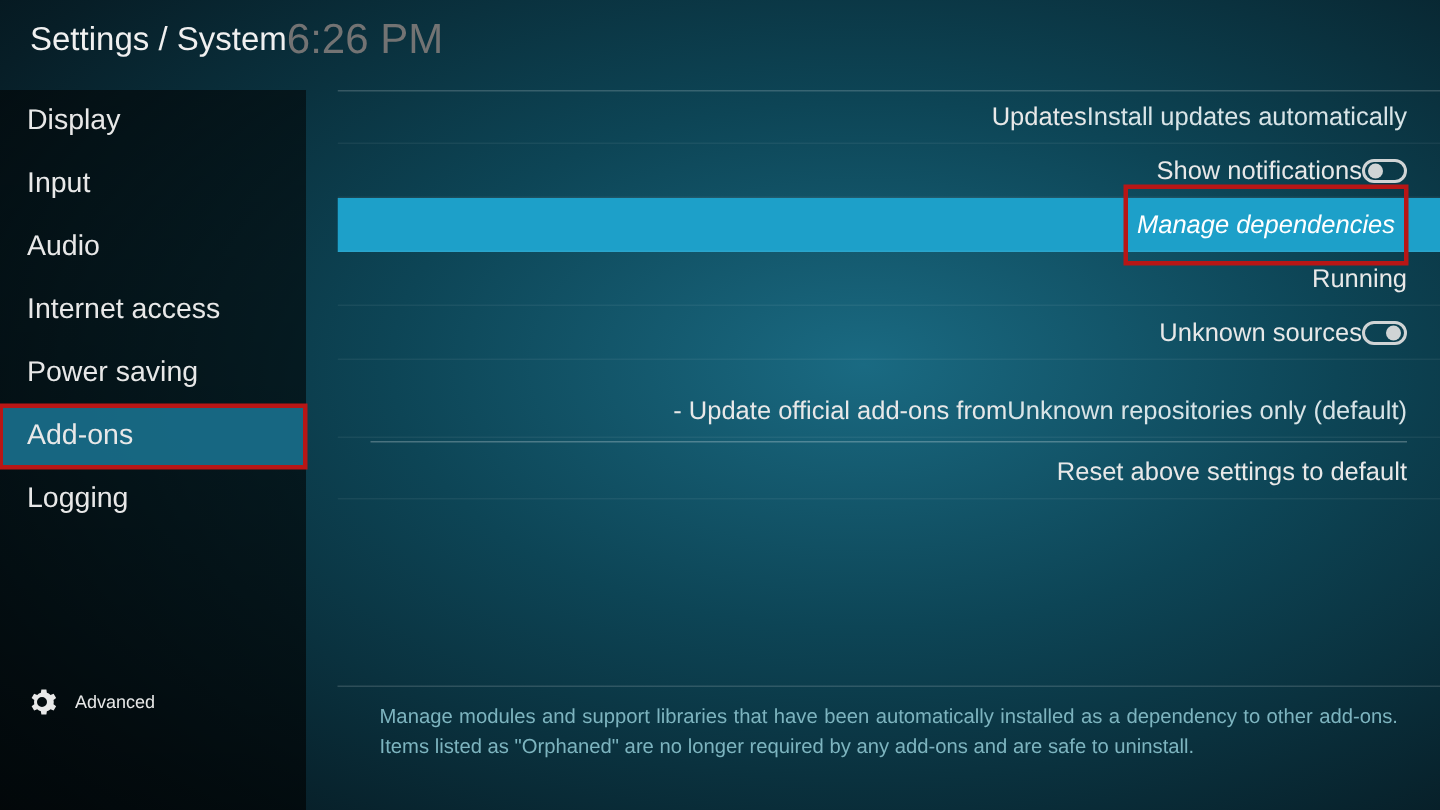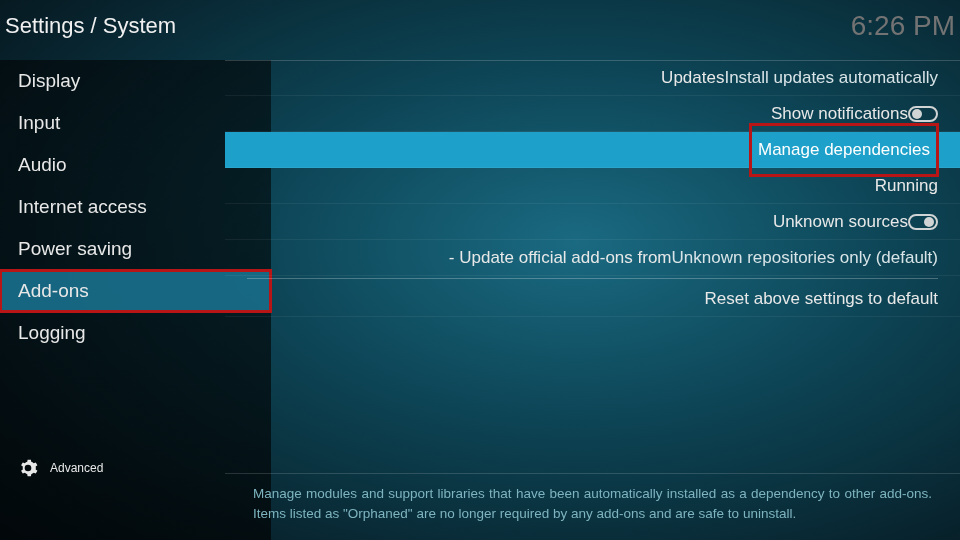--- a/index.html
+++ b/index.html
@@ -4,27 +4,27 @@
 <style>
   * { margin: 0; padding: 0; box-sizing: border-box; }
   html, body { width: 960px; height: 540px; overflow: hidden; font-family: "Segoe UI", Arial, sans-serif; }
   body {
     background: radial-gradient(ellipse 900px 500px at 60% 45%, #1a6a82 0%, #0d4556 35%, #071e27 75%, #030b0f 100%);
     color: #e8e8e8;
     position: relative;
   }
   .header {
     position: absolute; top: 0; left: 0; right: 0; height: 52px;
-    display: flex; justify-content: space-between; align-items: center;
-    padding: 0 5px;
+    display: flex; justify-content: flex-start; align-items: center;
+    padding: 0 20px;
   }
   .breadcrumb { font-size: 22px; font-weight: 300; color: #f0f0f0; }
   .clock { font-size: 28px; font-weight: 300; color: #737373; }
   .sidebar {
-    position: absolute; top: 60px; left: 0; width: 271px; bottom: 0;
+    position: absolute; top: 60px; left: 0; width: 204px; bottom: 0;
     background: linear-gradient(180deg, rgba(0,0,0,0.55) 0%, rgba(0,0,0,0.65) 100%);
   }
   .sidebar-item {
     height: 42px; display: flex; align-items: center; padding: 0 18px;
     font-size: 19px; font-weight: 300; color: #e8e8e8; cursor: pointer;
   }
   .sidebar-item.selected {
     background: rgba(27,117,148,0.85);
   }
   .highlight-box {
@@ -47,38 +47,38 @@
   .setting-row {
     height: 36px; display: flex; align-items: center; justify-content: flex-end;
     padding: 0 22px; font-size: 17px; font-weight: 300;
     border-bottom: 1px solid rgba(255,255,255,0.06);
     cursor: pointer;
   }
   .setting-row.selected {
     background: #1da0c9;
     color: #fff;
   }
-  .setting-row.sub { padding-left: 32px; }
+  .setting-row.sub { padding-left: 32px; margin-top: 16px; }
   .setting-row .label { flex: 0 0 auto; }
   .setting-row .value { flex: 0 0 auto; color: #d8e4e7; }
   .setting-divider {
     height: 1px; background: rgba(255,255,255,0.25); margin: 2px 22px;
   }
   .toggle {
     width: 30px; height: 16px; border-radius: 10px; position: relative;
     border: 2px solid #d0d4d5; background: transparent;
   }
   .toggle .knob {
     position: absolute; top: 1px; width: 10px; height: 10px; border-radius: 50%;
     background: #d0d4d5;
   }
   .toggle.off .knob { left: 2px; }
   .toggle.on .knob { right: 2px; }
   .description {
-    position: absolute; left: 225px; right: 0; bottom: 0; padding: 10px 28px 16px;
+    position: absolute; left: 225px; right: 0; bottom: 0; padding: 10px 28px 32px;
     font-size: 13.5px; line-height: 1.5; color: #7db4bf;
     border-top: 1px solid rgba(255,255,255,0.15);
     text-align: justify;
   }
   .gear-icon { width: 20px; height: 20px; display:inline-block; }
   .main::before {
     content:""; position:absolute; top:0; left:0; right:0; height:1px;
     background: rgba(255,255,255,0.18);
   }
 </style>
@@ -126,21 +126,21 @@
         <span class="label">Updates</span>
         <span class="value">Install updates automatically</span>
       </div>
       <div class="setting-row">
         <span class="label">Show notifications</span>
         <span class="toggle off">
           <span class="knob"></span>
         </span>
       </div>
       <div class="setting-row selected">
-        <span class="highlight-box" style="padding: 16px 8px; display: inline-block;"><span class="label">Manage dependencies</span></span>
+        <span class="highlight-box" style="padding: 16px 8px; display: inline-block; font-style: italic;"><span class="label">Manage dependencies</span></span>
       </div>
       <div class="setting-row">
         <span class="label">Running</span>
       </div>
       <div class="setting-row">
         <span class="label">Unknown sources</span>
         <span class="toggle on">
           <span class="knob"></span>
         </span>
       </div>

